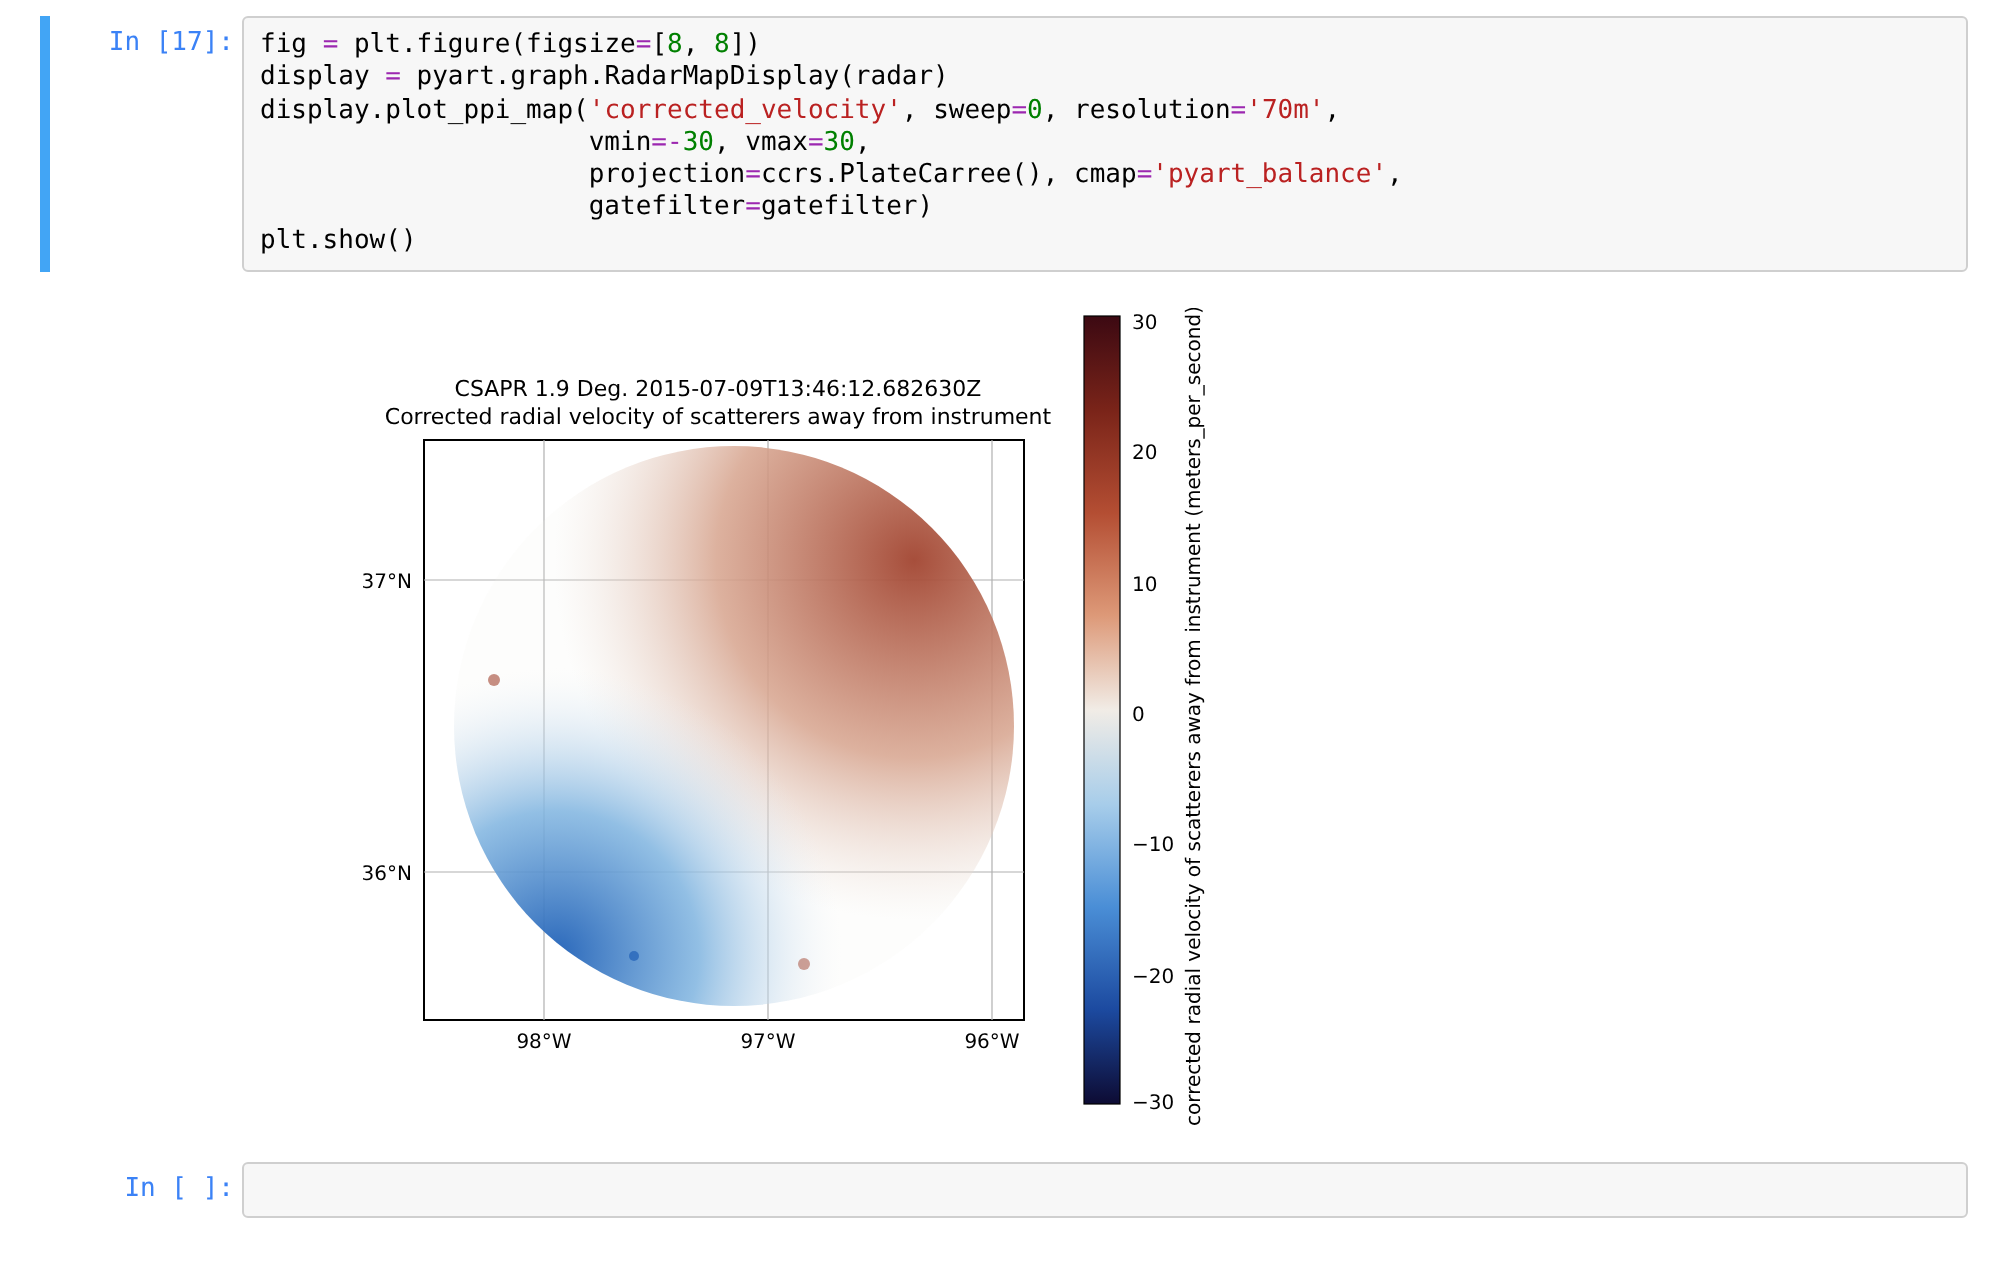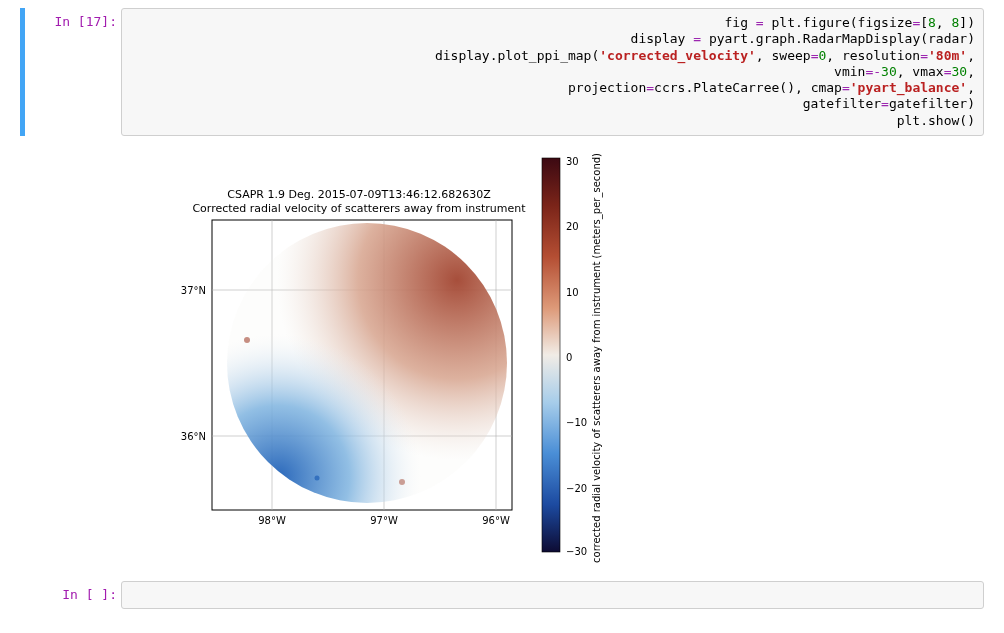--- a/index.html
+++ b/index.html
@@ -22,43 +22,42 @@
     width: 5px;
     flex: 0 0 5px;
     background: transparent;
   }
   .prompt {
     flex: 0 0 96px;
     padding: 6px 4px 6px 0;
     text-align: right;
     font-family: Menlo, Monaco, "DejaVu Sans Mono", monospace;
     font-size: 13px;
-    color: #a21caf;
+    color: #3b82f6;
     user-select: none;
     line-height: 1.25;
   }
   .input-area {
     flex: 1 1 auto;
     border: 1px solid #cfcfcf;
     border-radius: 3px;
     background: #f7f7f7;
     padding: 6px 8px;
     font-family: Menlo, Monaco, "DejaVu Sans Mono", monospace;
     font-size: 13px;
     line-height: 1.25;
     white-space: pre;
     overflow-x: auto;
     min-height: 24px;
-    text-align: right;
   }
   .output-area {
     padding: 8px 0 8px 104px;
   }
   
-  .c-str { color: #BA2121; font-weight: bold; }
+  .c-str { color: #BA2121; }
   .c-num { color: #008000; }
   .c-op  { color: #9C27B0; }
   
   .chart-wrap {
     display: inline-block;
     padding: 4px 0 0 40px;
   }
   .chart-svg { display: block; }
   .axis-text { font-family: "DejaVu Sans", Arial, sans-serif; font-size: 10px; fill: #000; }
   .grid line { stroke: #b0b0b0; stroke-width: 0.6; }
@@ -68,21 +67,21 @@
 </head>
 <body>
 
 <div class="notebook">
 
   <div class="cell selected">
     <div class="runbar"></div>
     <div class="prompt">In [17]:</div>
     <div class="input-area">fig <span class="c-op">=</span> plt.figure(figsize<span class="c-op">=</span>[<span class="c-num">8</span>, <span class="c-num">8</span>])
 display <span class="c-op">=</span> pyart.graph.RadarMapDisplay(radar)
-display.plot_ppi_map(<span class="c-str">'corrected_velocity'</span>, sweep<span class="c-op">=</span><span class="c-num">0</span>, resolution<span class="c-op">=</span><span class="c-str">'80m'</span>,
+display.plot_ppi_map(<span class="c-str">'corrected_velocity'</span>, sweep<span class="c-op">=</span><span class="c-num">0</span>, resolution<span class="c-op">=</span><span class="c-str">'70m'</span>,
                      vmin<span class="c-op">=-</span><span class="c-num">30</span>, vmax<span class="c-op">=</span><span class="c-num">30</span>,
                      projection<span class="c-op">=</span>ccrs.PlateCarree(), cmap<span class="c-op">=</span><span class="c-str">'pyart_balance'</span>,
                      gatefilter<span class="c-op">=</span>gatefilter)
 plt.show()</div>
   </div>
 
   <div class="output-area">
     <div class="chart-wrap">
       <svg class="chart-svg" width="460" height="410">
 

